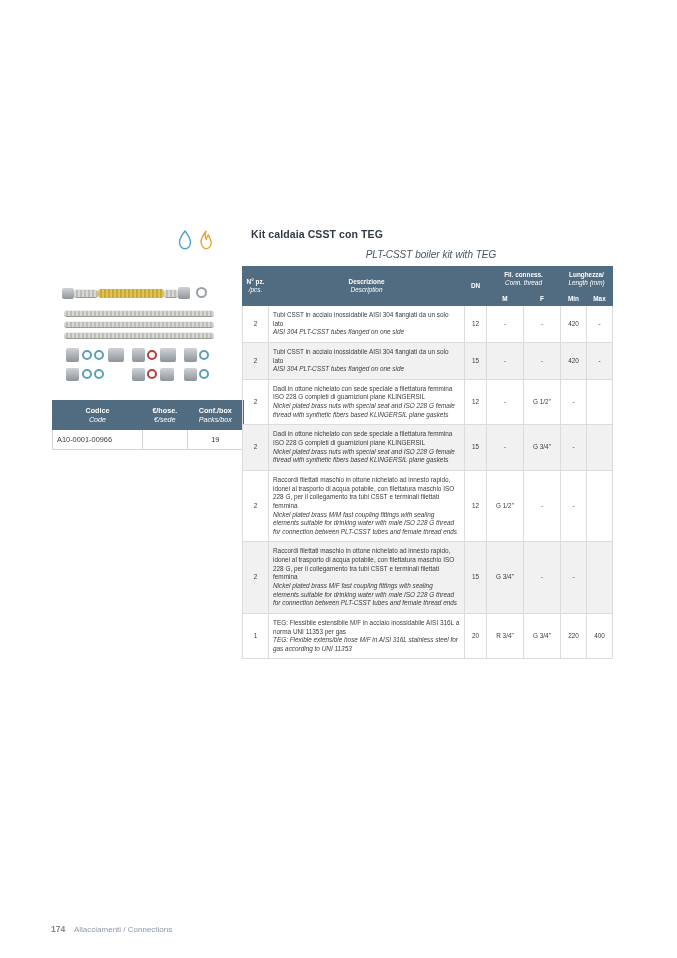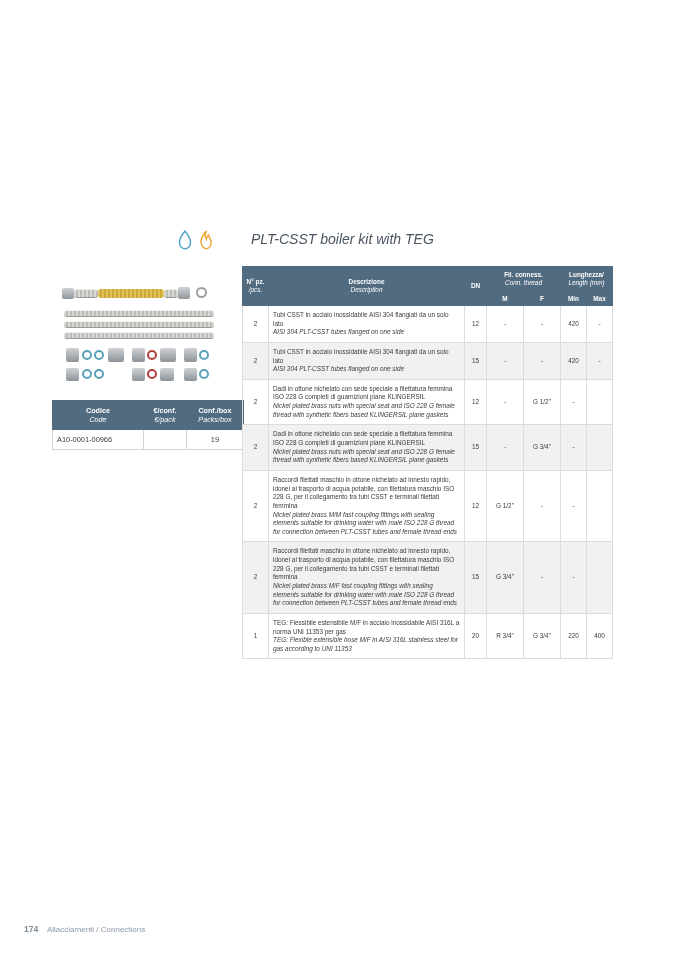--- a/index.html
+++ b/index.html
@@ -125,24 +125,25 @@
     top: 0px;
     width: 360px;
   }
   .title-it {
     font-size: 10.5px;
     font-weight: bold;
     color: #2f3a44;
     letter-spacing: 0.1px;
   }
   .title-en {
-    font-size: 14px;
+    font-size: 10px;
     font-style: italic;
     color: #4a5560;
-    margin-top: 3px;
+    margin-top: 9px;
+    text-align: center;
   }
 
   
   .main-table {
     position: absolute;
     left: 202px;
     top: 38px;
     width: 371px;
     border-collapse: collapse;
     font-size: 6.4px;
@@ -177,21 +178,21 @@
 
   .col-dn { width: 22px; }
   .col-m  { width: 37px; }
   .col-f  { width: 37px; }
   .col-min{ width: 26px; }
   .col-max{ width: 26px; }
 
   
   .footer {
     position:absolute;
-    left: 24px;
+    left: 51px;
     bottom: 24px;
     font-size: 8px;
     color: #8d9aa5;
   }
   .footer .pagenum {
     font-weight: bold;
     color: #7d8a95;
     margin-right: 7px;
     font-size: 8.5px;
   }
@@ -255,42 +256,43 @@
     </div>
 
     <table class="code-table">
       <thead>
         <tr>
           <th>
             <span class="it">Codice</span>
             <span class="en">Code</span>
           </th>
           <th>
-            <span class="it">€/conf.</span>
-            <span class="en">€/pack</span>
+            <span class="it">€/hose.</span>
+            <span class="en">€/sede</span>
           </th>
           <th>
             <span class="it">Conf./box</span>
             <span class="en">Packs/box</span>
           </th>
         </tr>
       </thead>
       <tbody>
         <tr>
           <td class="code"><span>A10-0001-</span><b>00966</b></td>
           <td></td>
           <td>19</td>
         </tr>
       </tbody>
     </table>
   </div>
 
   <div class="content">
 
     <div class="title-block">
+      <div class="title-it">Kit caldaia CSST con TEG</div>
       <div class="title-en">PLT-CSST boiler kit with TEG</div>
     </div>
 
     <table class="main-table">
       <thead>
         <tr>
           <th rowspan="2">
             <span class="it">N° pz.</span>
             <span class="en">/pcs.</span>
           </th>

